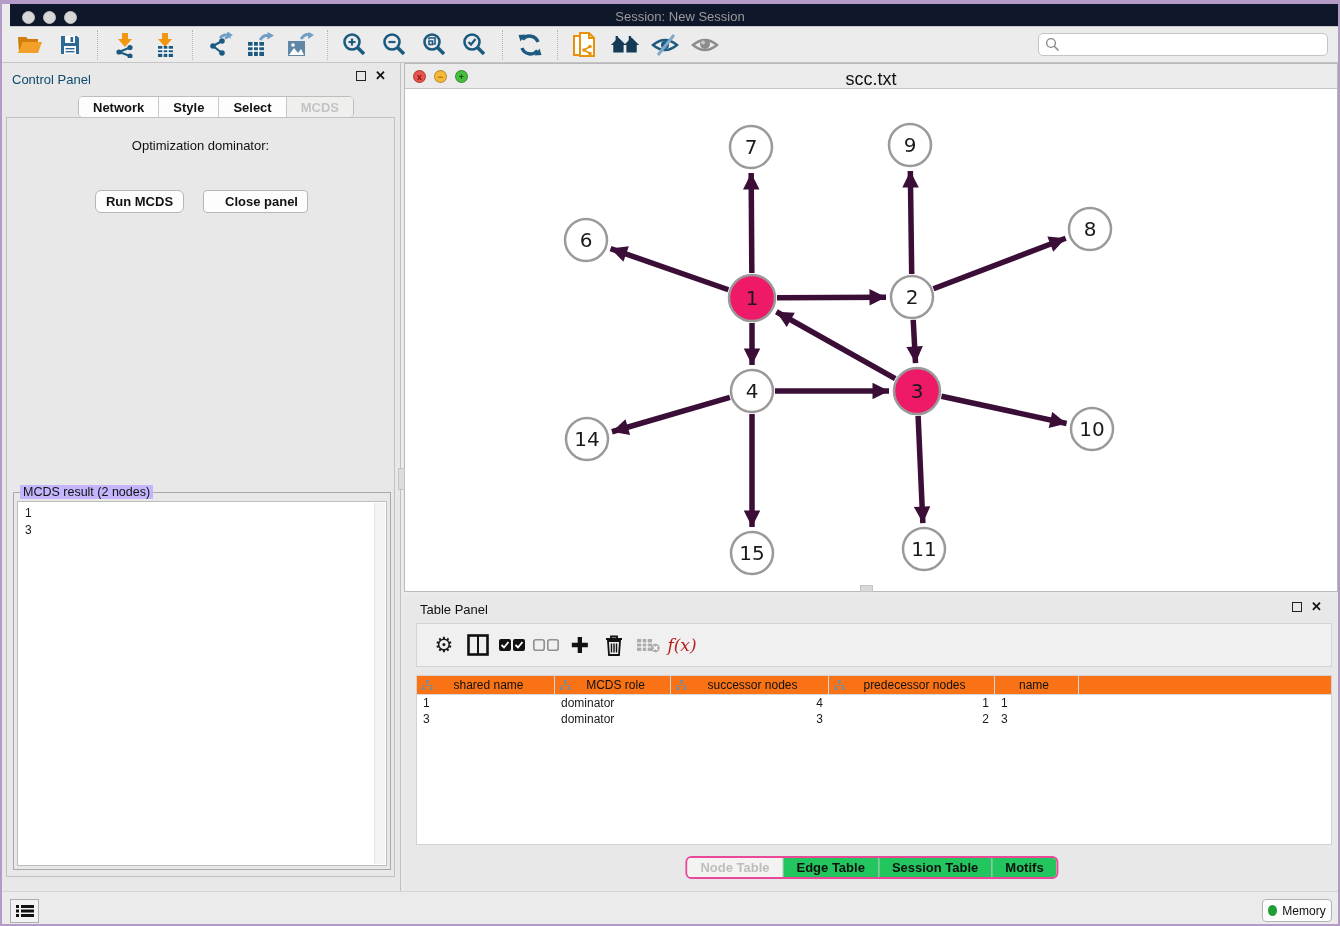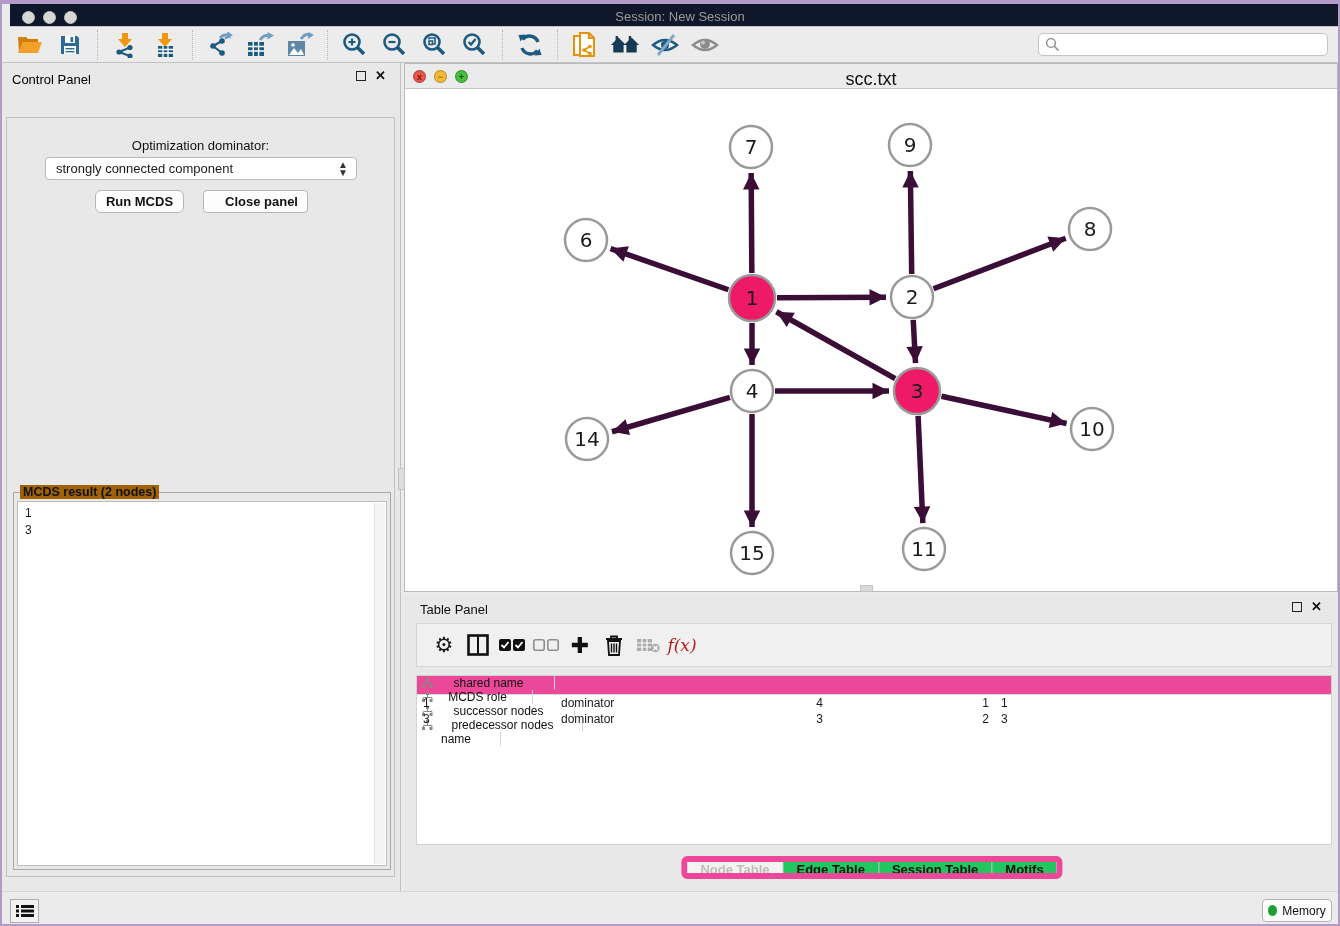--- a/index.html
+++ b/index.html
@@ -21,40 +21,40 @@
   .toolbar { position:absolute; left:0; top:27px; width:1340px; height:36px; background:#EDECED; border-bottom:1px solid #C6C5C6; display:flex; align-items:center; padding-left:10px; }
   .tb { border:none; background:transparent; width:30px; height:30px; display:flex; align-items:center; justify-content:center; margin:0 5px; padding:0; cursor:default; }
   .tbsep { height:30px; border-left:1px dotted #B5B5B5; margin:0 7px; }
   .search-wrap { position:absolute; right:12px; top:6px; width:290px; height:23px; background:#fff; border:1px solid #C4C4C4; border-radius:5px; display:flex; align-items:center; padding-left:6px; }
   .search-wrap svg { flex:0 0 auto; }
   .search-wrap input { border:none; outline:none; flex:1; height:19px; font-size:12px; background:transparent; padding-left:4px; font-family:"Liberation Sans",sans-serif; }
 
   
   .control-panel { position:absolute; left:0; top:63px; width:401px; height:828px; background:#E9E8E9; border-right:1px solid #C0C0C0; }
   .panel-head { position:absolute; left:0; top:0; width:100%; height:30px; }
-  .panel-title { position:absolute; left:12px; top:9px; font-size:13px; color:#000000; }
+  .panel-title { position:absolute; left:12px; top:9px; font-size:13px; color:#0c4a6e; }
   .panel-btns { position:absolute; right:14px; top:8px; display:flex; gap:9px; align-items:center; }
   .float-btn { width:10px; height:10px; border:1.5px solid #222; background:transparent; display:inline-block; }
   .close-btn { font-size:13px; font-weight:bold; color:#111; line-height:10px; background:none; border:none; }
 
   .cp-tabs { position:absolute; left:78px; top:33px; height:22px; display:flex; border:1px solid #BDBDBD; border-radius:5px; overflow:hidden; background:#fff; }
   .cp-tab { font-size:13px; font-weight:bold; color:#111; background:#FDFDFD; border:none; border-right:1px solid #C9C9C9; padding:0 14px; height:100%; }
   .cp-tab:last-child { border-right:none; }
   .cp-tab.active { color:#C3C3C3; background:#EFEFEE; font-weight:bold; }
 
   .cp-pane { position:absolute; left:6px; top:54px; width:389px; height:760px; background:#E8E8E8; border:1px solid #C2C2C2; }
   .opt-label { position:absolute; left:0; width:100%; top:20px; text-align:center; font-size:13px; color:#111; }
   .opt-select { position:absolute; left:38px; top:39px; width:312px; height:23px; background:#fff; border:1px solid #B8B8B8; border-radius:4px; font-size:13px; display:flex; align-items:center; padding-left:10px; }
   .opt-stepper { position:absolute; right:8px; top:3px; font-size:10px; color:#333; letter-spacing:0; line-height:8px; text-align:center; }
   .btn { position:absolute; height:23px; background:#FDFDFD; border:1px solid #B6B6B6; border-radius:4px; font-size:13px; font-weight:bold; color:#111; font-family:"Liberation Sans",sans-serif; }
   .run-btn { left:88px; top:72px; width:89px;border-radius:6px; }
   .closepanel-btn { left:196px; top:72px; width:105px;padding-left:12px; }
 
   .result-fieldset { position:absolute; left:6px; top:374px; width:378px; height:378px; border:1px solid #A9A9A9; background:#E8E8E8; }
-  .result-legend { position:absolute; left:6px; top:-8px; background:#a16207; padding:0 3px; font-size:12.5px; color:#111;font-weight:bold; }
+  .result-legend { position:absolute; left:6px; top:-8px; background:#c4b5fd; padding:0 3px; font-size:12.5px; color:#111; }
   .result-box { position:absolute; left:3px; top:8px; right:3px; bottom:3px; background:#fff; border:1px solid #BDBDBD; font-size:12px; line-height:17px; padding:3px 0 0 7px; }
   .result-scroll { position:absolute; top:1px; bottom:1px; right:1px; width:11px; background:#F4F4F4; border-left:1px solid #E4E4E4; }
 
   
   .net-window { position:absolute; left:404px; top:63px; width:934px; height:529px; background:#fff; border:1px solid #B9B9B9; }
   .net-titlebar { position:absolute; left:0; top:0; width:100%; height:25px; background:#ECEBEC; border-bottom:1px solid #C6C5C6; }
   .net-title { position:absolute; left:0; right:0; top:5px; text-align:center; font-size:18px; color:#111; }
   .net-lights { position:absolute; left:8px; top:6px; display:flex; gap:8px; }
   .light { width:13px; height:13px; border-radius:50%; font-size:9px; line-height:12px; text-align:center; font-weight:bold; border:1px solid rgba(0,0,0,.25); padding:0; }
   .light.red { background:#E8534C; color:#7A1511; }
@@ -69,30 +69,30 @@
   .table-panel { position:absolute; left:404px; top:595px; width:936px; height:296px; background:#E9E8E9; }
   .tp-title { position:absolute; left:16px; top:7px; font-size:13px; color:#111; }
   .tp-btns { position:absolute; right:18px; top:7px; display:flex; gap:9px; align-items:center; }
   .tp-toolbar { position:absolute; left:12px; top:28px; width:916px; height:44px; background:#F0F0F0; border:1px solid #D4D4D4; display:flex; align-items:center; padding-left:10px; }
   .tp-tool { width:34px; height:34px; border:none; background:transparent; display:flex; align-items:center; justify-content:center; font-family:"DejaVu Sans",sans-serif; }
   .gear-glyph { font-size:21px; color:#1a1a1a; }
   .plus-glyph { font-size:22px; font-weight:bold; color:#111; }
   .fx-glyph { font-family:"DejaVu Serif",serif; font-style:italic; font-size:17px; color:#b91c1c; }
 
   .tbl { position:absolute; left:12px; top:80px; width:916px; height:170px; background:#fff; border:1px solid #D2D2D2; font-size:12px; }
-  .tbl-header { display:flex; height:19px; background:#ec4899; border-bottom:1px solid #D8D8D8;flex-direction:column; }
+  .tbl-header { display:flex; height:19px; background:#f97316; border-bottom:1px solid #D8D8D8; }
   .th { display:flex; align-items:center; border-right:1px solid #D8D8D8; font-size:12px; color:#111; padding-left:5px; }
   .th .th-label { flex:1; text-align:center; padding-right:10px; }
   .tbl-row { display:flex; height:16px; line-height:16px; }
   .td { padding:0 6px; overflow:hidden; white-space:nowrap; }
   .c0 { width:138px; } .c1 { width:116px; } .c2 { width:158px; } .c3 { width:166px; } .c4 { width:84px; }
   .num { text-align:right; }
 
   .tp-tabs-strip { position:absolute; left:0; bottom:8px; width:100%; height:30px; }
-  .tp-tabs { position:absolute; left:50%; transform:translateX(-50%); bottom:4px; display:flex; height:23px; border:6px solid #ec4899; border-radius:6px; overflow:hidden; background:#FDFDFD; }
+  .tp-tabs { position:absolute; left:50%; transform:translateX(-50%); bottom:4px; display:flex; height:23px; border:2px solid #ec4899; border-radius:6px; overflow:hidden; background:#FDFDFD; }
   .tp-tab { font-size:13px; font-weight:bold; color:#111; background:#22c55e; border:none; border-right:1px solid #C9C9C9; padding:0 13px; }
   .tp-tab:last-child { border-right:none; }
   .tp-tab.active { color:#BDBDBC; background:#F3F3F2; }
 
   
   .statusbar { position:absolute; left:0; top:891px; width:1340px; height:35px; background:#ECEBEC; border-top:1px solid #D5D5D5; }
   .list-btn { position:absolute; left:10px; top:7px; width:29px; height:24px; background:#F2F2F2; border:1px solid #ADADAD; display:flex; align-items:center; justify-content:center; }
   .memory-btn { position:absolute; right:8px; top:7px; width:70px; height:23px; background:#FDFDFD; border:1px solid #B3B3B3; border-radius:4px; font-size:12px; color:#111; display:flex; align-items:center; justify-content:center; gap:5px; font-family:"Liberation Sans",sans-serif; }
   .mem-dot { width:9px; height:11px; border-radius:50%; background:#1E9E34; }
 </style>
@@ -254,27 +254,29 @@
 
 <div class="control-panel">
   <div class="panel-head">
     <span class="panel-title">Control Panel</span>
     <span class="panel-btns">
       <button class="float-btn"></button>
       <button class="close-btn">✕</button>
     </span>
   </div>
 
+  <div class="cp-tabs">
+    <button class="cp-tab">Network</button>
+    <button class="cp-tab">Style</button>
+    <button class="cp-tab">Select</button>
+    <button class="cp-tab active">MCDS</button>
+  </div>
 
   <div class="cp-pane">
     <div class="opt-label">Optimization dominator:</div>
-    <div class="opt-select">
-      <span>strongly connected component</span>
-      <span class="opt-stepper">▲<br>▼</span>
-    </div>
     <button class="btn run-btn">Run MCDS</button>
     <button class="btn closepanel-btn">Close panel</button>
 
     <div class="result-fieldset">
       <span class="result-legend">MCDS result (2 nodes)</span>
       <div class="result-box">
         <div>1</div>
         <div>3</div>
         <div class="result-scroll"></div>
       </div>

